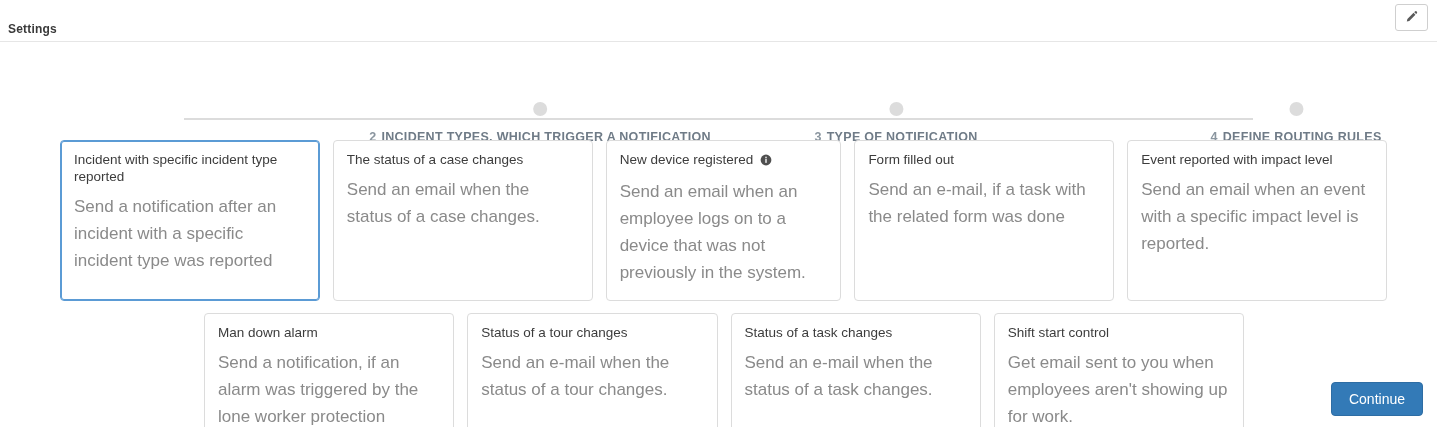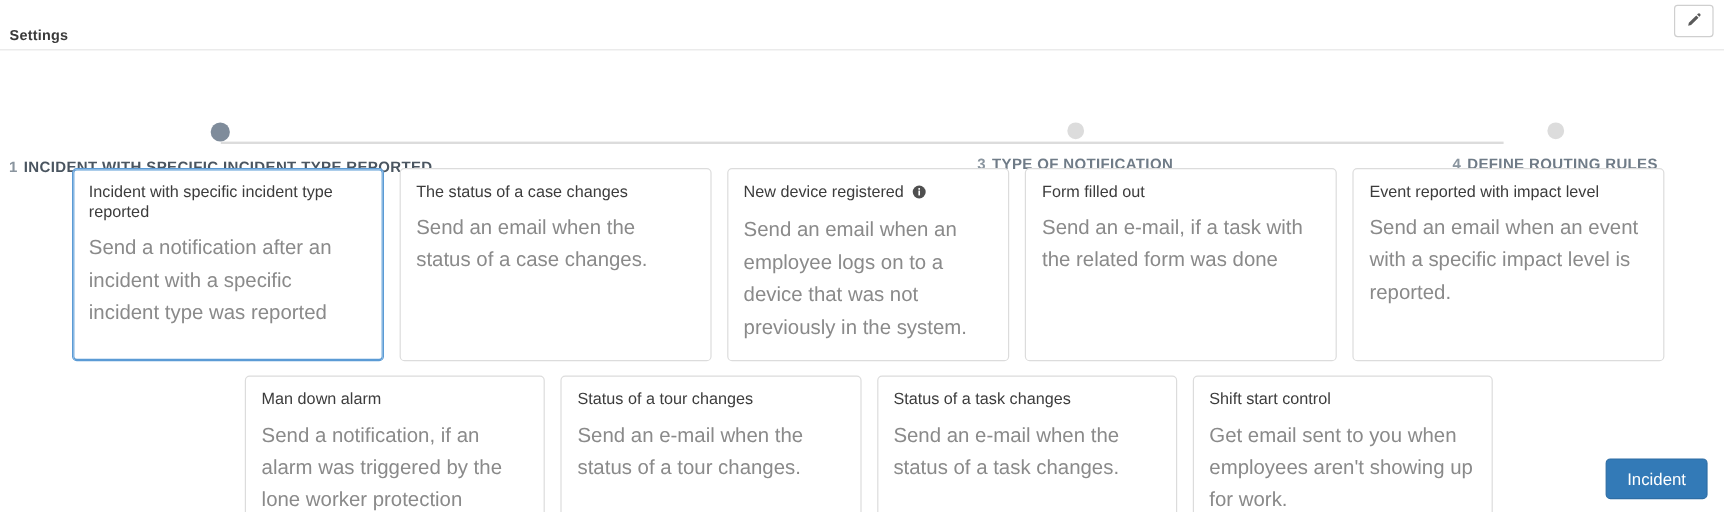--- a/index.html
+++ b/index.html
@@ -172,27 +172,27 @@
       <svg width="15" height="15" viewBox="0 0 16 16" aria-hidden="true">
         <path d="M11.6 1.6a1.4 1.4 0 0 1 2 2l-.7.7-2-2 .7-.7zM10.2 3l2 2-6.6 6.6-2.6.6.6-2.6L10.2 3z" fill="#5a5a5a"></path>
       </svg>
     </span>
   </div>
 </div>
 
 <div class="stepper">
   <div class="stepper-line"></div>
 
-  <div class="step active" id="step-1">
+
+  <div class="step" id="step-2">
     <div class="step-dot"></div>
     <div class="step-label">
-      <span class="num">1</span><span>INCIDENT WITH SPECIFIC INCIDENT TYPE REPORTED</span>
-    </div>
-  </div>
-
+      <span class="num">2</span><span>INCIDENT TYPES, WHICH TRIGGER A NOTIFICATION</span>
+    </div>
+  </div>
 
   <div class="step" id="step-3">
     <div class="step-dot"></div>
     <div class="step-label">
       <span class="num">3</span><span>TYPE OF NOTIFICATION</span>
     </div>
   </div>
 
   <div class="step" id="step-4">
     <div class="step-dot"></div>
@@ -261,14 +261,14 @@
 
     <div class="card">
       <div class="card-title">Shift start control</div>
       <div class="card-desc">Get email sent to you when employees aren't showing up for work.</div>
     </div>
 
   </div>
 </div>
 
 <div class="footer">
-  <button class="continue-btn">Incident</button>
+  <button class="continue-btn">Continue</button>
 </div>
 
 </body></html>

